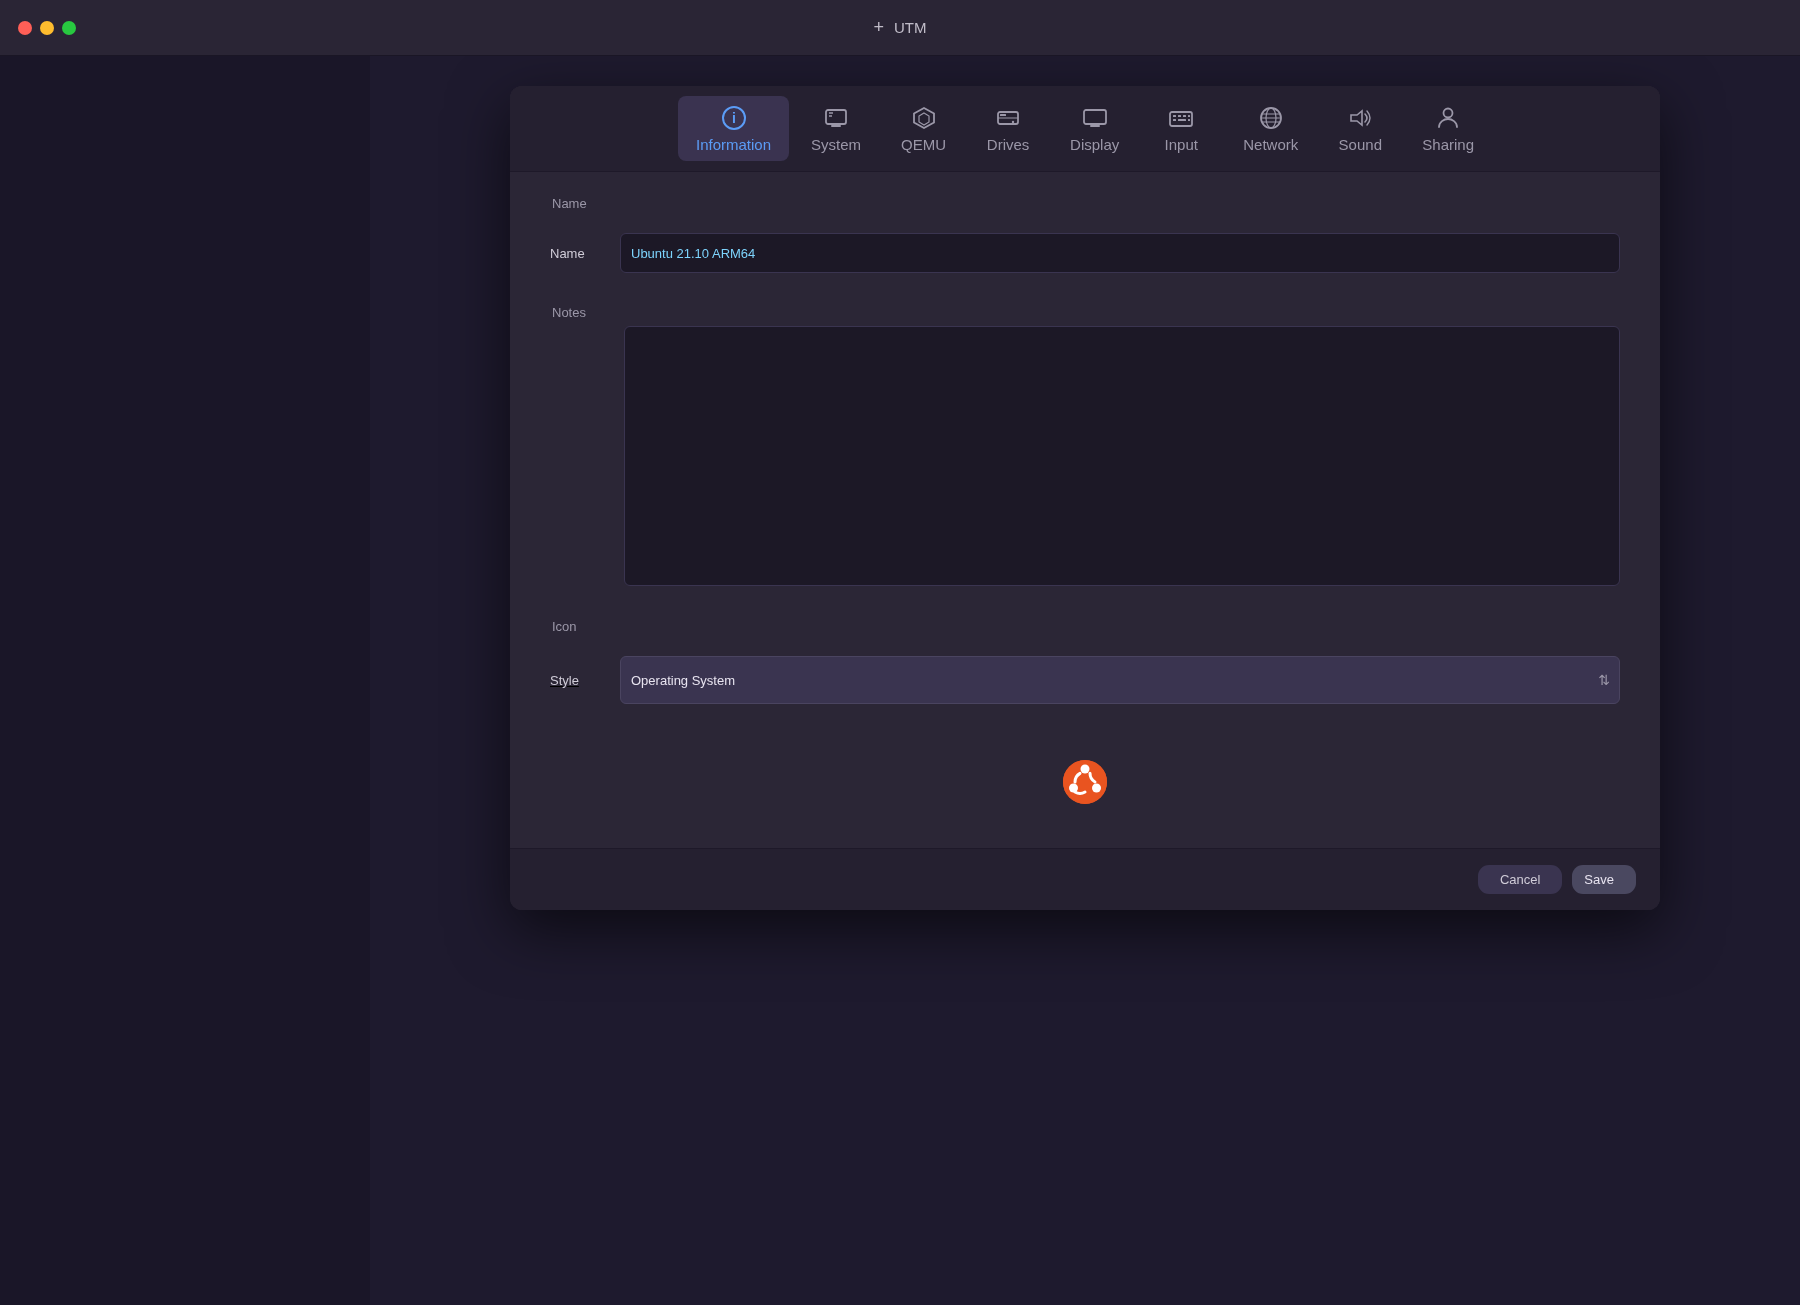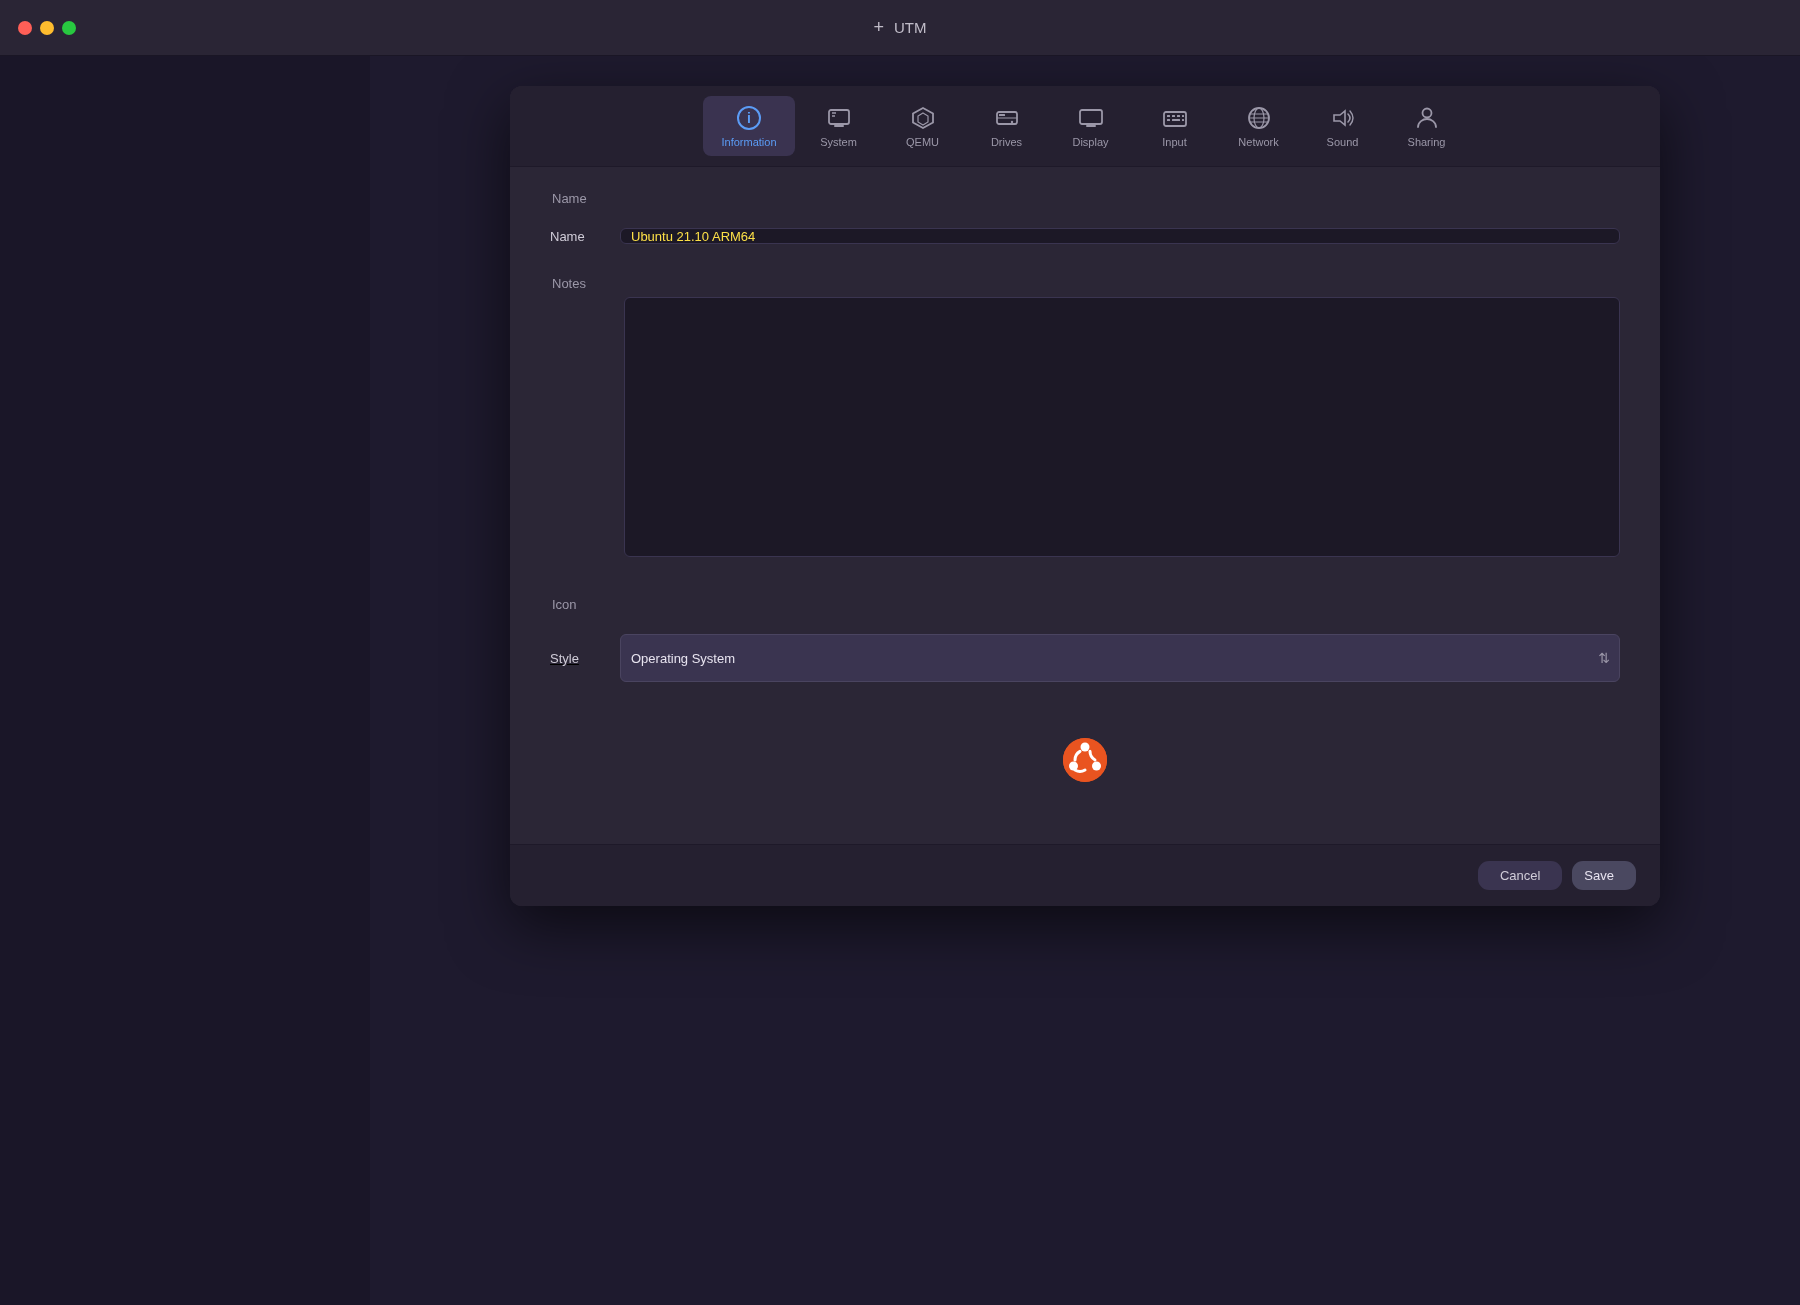--- a/index.html
+++ b/index.html
@@ -133,21 +133,21 @@
       justify-content: center;
       color: #9b97a8;
       font-size: 20px;
     }
 
     .tab-item.active .tab-icon {
       color: #5b9cf6;
     }
 
     .tab-label {
-      font-size: 11px;
+      font-size: 15px;
       color: #9b97a8;
       font-weight: 400;
     }
 
     .tab-item.active .tab-label {
       color: #5b9cf6;
     }
 
     
     .content {
@@ -178,30 +178,30 @@
       font-size: 13px;
       font-weight: 400;
       flex-shrink: 0;
     }
 
     .form-input {
       flex: 1;
       background: #1c1826;
       border: 1px solid #3a3450;
       border-radius: 6px;
-      color: #fde047;
+      color: #7dd3fc;
       font-size: 13px;
       padding: 6px 10px;
       outline: none;
-      height: 16px;
+      height: 40px;
     }
 
     .notes-area {
       margin-top: 8px;
-      margin-bottom: 24px;
+      margin-bottom: 17px;
     }
 
     .notes-header {
       font-size: 13px;
       color: #9b97a8;
       font-weight: 500;
       margin-bottom: 6px;
       padding-left: 2px;
     }
 

